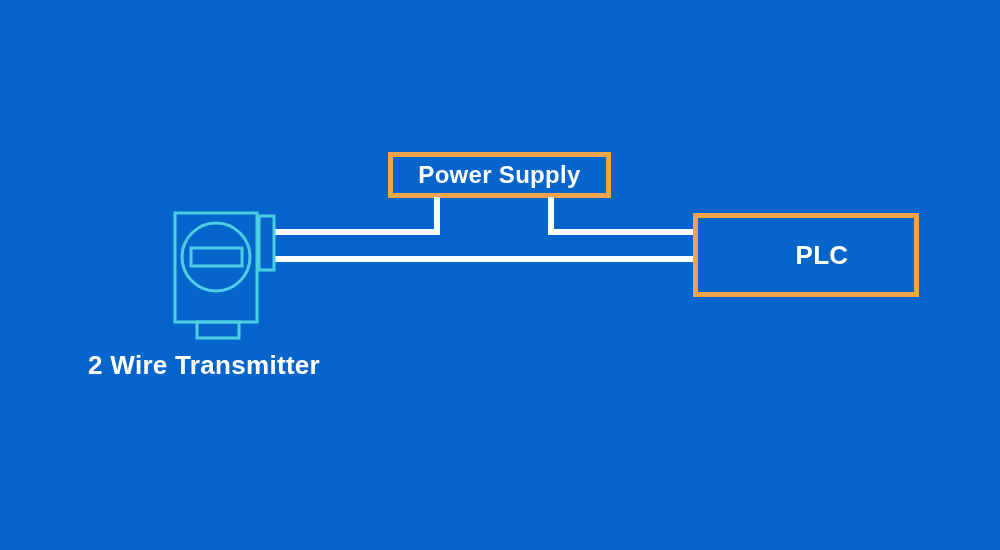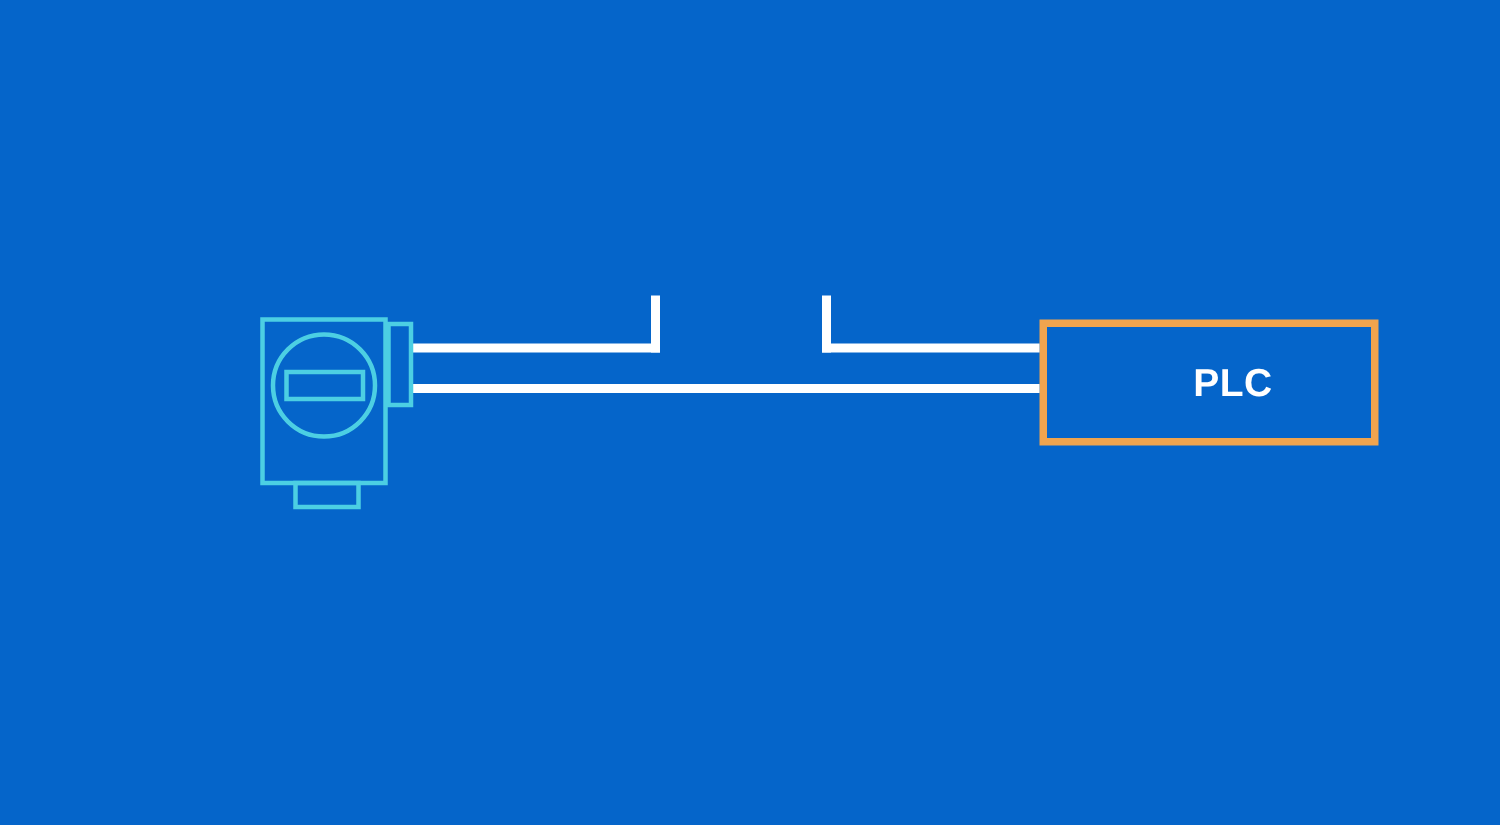--- a/index.html
+++ b/index.html
@@ -65,20 +65,23 @@
     font-weight: bold;
     letter-spacing: 0.3px;
     white-space: nowrap;
   }
 </style>
 </head>
 <body>
 
 <div class="stage">
 
+  <div class="node-box box-power-supply">
+    <span>Power Supply</span>
+  </div>
 
   <div class="node-box box-plc">
     <span>PLC</span>
   </div>
 
   <div class="wire wire-tx-ps-horizontal"></div>
   <div class="wire wire-ps-left-riser"></div>
   <div class="wire wire-ps-right-riser"></div>
   <div class="wire wire-ps-plc-horizontal"></div>
   <div class="wire wire-tx-plc-return"></div>
@@ -93,14 +96,15 @@
 
         <rect x="19" y="37" width="51" height="18"></rect>
 
         <rect x="87" y="5" width="15" height="54"></rect>
 
         <rect x="25" y="111" width="42" height="16"></rect>
       </g>
     </svg>
   </div>
 
+  <div class="transmitter-label">2 Wire Transmitter</div>
 
 </div>
 
 </body></html>

